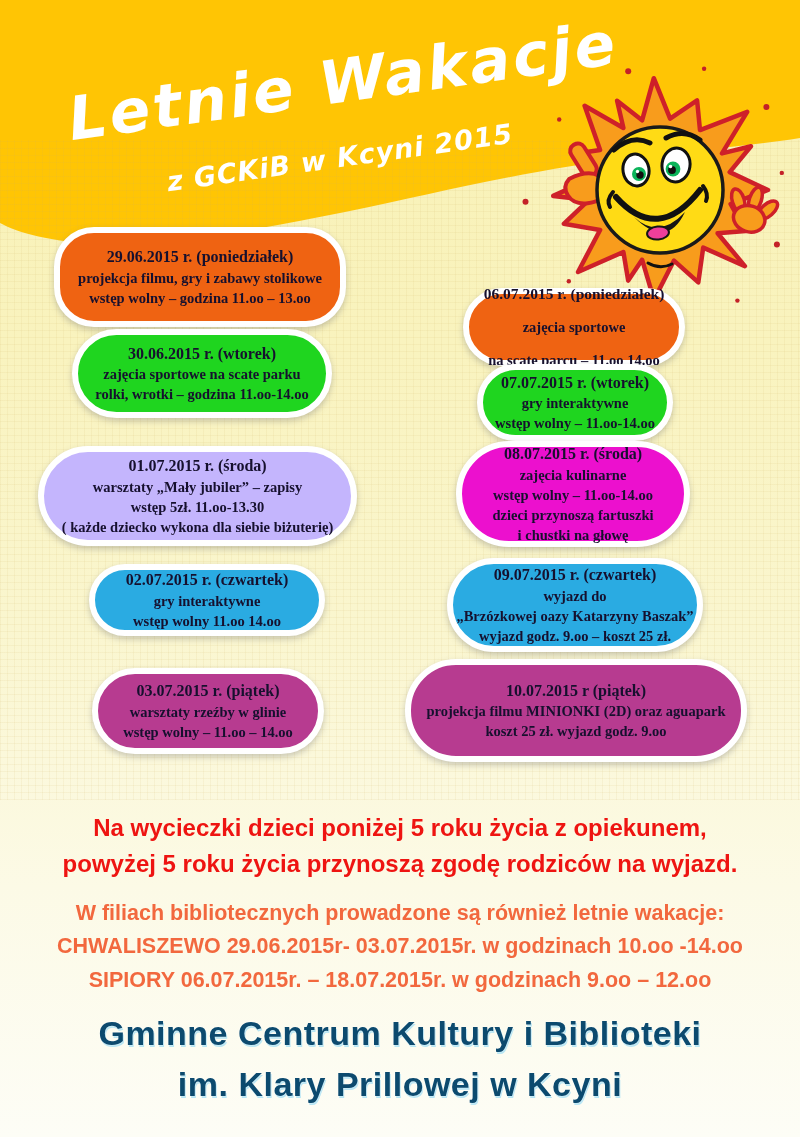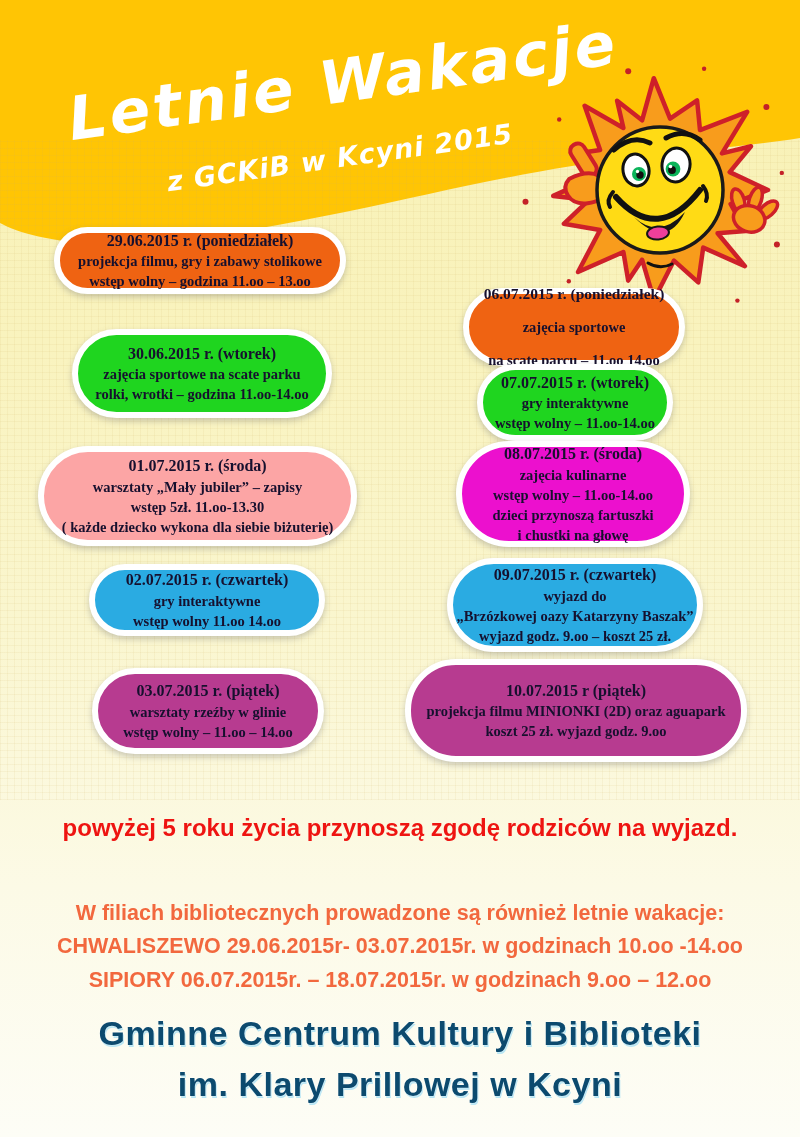--- a/index.html
+++ b/index.html
@@ -97,33 +97,33 @@
   <g>
     <path d="M102 147 Q127 170 153 142 Q135 180 102 147 Z" fill="#151515"></path>
     <ellipse cx="126" cy="163" rx="11" ry="6.5" transform="rotate(-6 126 163)" fill="#ee3f9a" stroke="#151515" stroke-width="2"></ellipse>
     <path d="M84 127 Q126 174 168 120" fill="none" stroke="#111" stroke-width="6" stroke-linecap="round"></path>
     <path d="M81 122 q-7 8 -3 15" fill="none" stroke="#111" stroke-width="4" stroke-linecap="round"></path>
     <path d="M171 116 q6 8 3 15" fill="none" stroke="#111" stroke-width="4" stroke-linecap="round"></path>
     <path d="M116 193 q12 7 24 1" fill="none" stroke="#111" stroke-width="3" stroke-linecap="round"></path>
   </g>
 </svg>
 
-<div class="bubble" style="left: 54px; top: 227px; width: 292px; height: 67px; border-radius: 40px; background: rgb(239, 99, 18);">
+<div class="bubble" style="left: 54px; top: 227px; width: 292px; height: 100px; border-radius: 40px; background: rgb(239, 99, 18);">
   <div class="date">29.06.2015 r. (poniedziałek)</div>
   <div class="line">projekcja filmu, gry i zabawy stolikowe</div>
   <div class="line">wstęp wolny – godzina 11.oo – 13.oo</div>
 </div>
 
 <div class="bubble" style="left: 72px; top: 329px; width: 260px; height: 89px; border-radius: 46px; background: rgb(31, 213, 31);">
   <div class="date">30.06.2015 r. (wtorek)</div>
   <div class="line">zajęcia sportowe na scate parku</div>
   <div class="line">rolki, wrotki – godzina 11.oo-14.oo</div>
 </div>
 
-<div class="bubble" style="left: 38px; top: 446px; width: 319px; height: 100px; border-radius: 52px; background: #fca5a5;">
+<div class="bubble" style="left: 38px; top: 446px; width: 319px; height: 100px; border-radius: 52px; background: #c4b5fd;">
   <div class="date">01.07.2015 r. (środa)</div>
   <div class="line">warsztaty „Mały jubiler” – zapisy</div>
   <div class="line">wstęp 5zł. 11.oo-13.30</div>
   <div class="line">( każde dziecko wykona dla siebie biżuterię)</div>
 </div>
 
 <div class="bubble" style="left: 89px; top: 564px; width: 236px; height: 72px; border-radius: 44px; background: rgb(42, 171, 226);">
   <div class="date">02.07.2015 r. (czwartek)</div>
   <div class="line">gry interaktywne</div>
   <div class="line">wstęp wolny 11.oo 14.oo</div>
@@ -162,20 +162,21 @@
   <div class="line">wyjazd godz. 9.oo – koszt 25 zł.</div>
 </div>
 
 <div class="bubble" style="left: 405px; top: 659px; width: 342px; height: 103px; border-radius: 51px; background: rgb(183, 59, 144);">
   <div class="date">10.07.2015 r (piątek)</div>
   <div class="line">projekcja filmu MINIONKI (2D) oraz aguapark</div>
   <div class="line">koszt 25 zł. wyjazd godz. 9.oo</div>
 </div>
 
 <div class="notice" id="trip-notice" style="color: rgb(238, 20, 17);">
+  <div>Na wycieczki dzieci poniżej 5 roku życia z opiekunem,</div>
   <div>powyżej 5 roku życia przynoszą zgodę rodziców na wyjazd.</div>
 </div>
 
 <div class="notice" id="library-notice" style="color: rgb(242, 104, 62);">
   <div>W filiach bibliotecznych prowadzone są również letnie wakacje:</div>
   <div>CHWALISZEWO 29.06.2015r- 03.07.2015r. w godzinach 10.oo -14.oo</div>
   <div>SIPIORY 06.07.2015r. – 18.07.2015r. w godzinach 9.oo – 12.oo</div>
 </div>
 
 <div class="notice" id="footer-text" style="color: #0c4a6e;">

